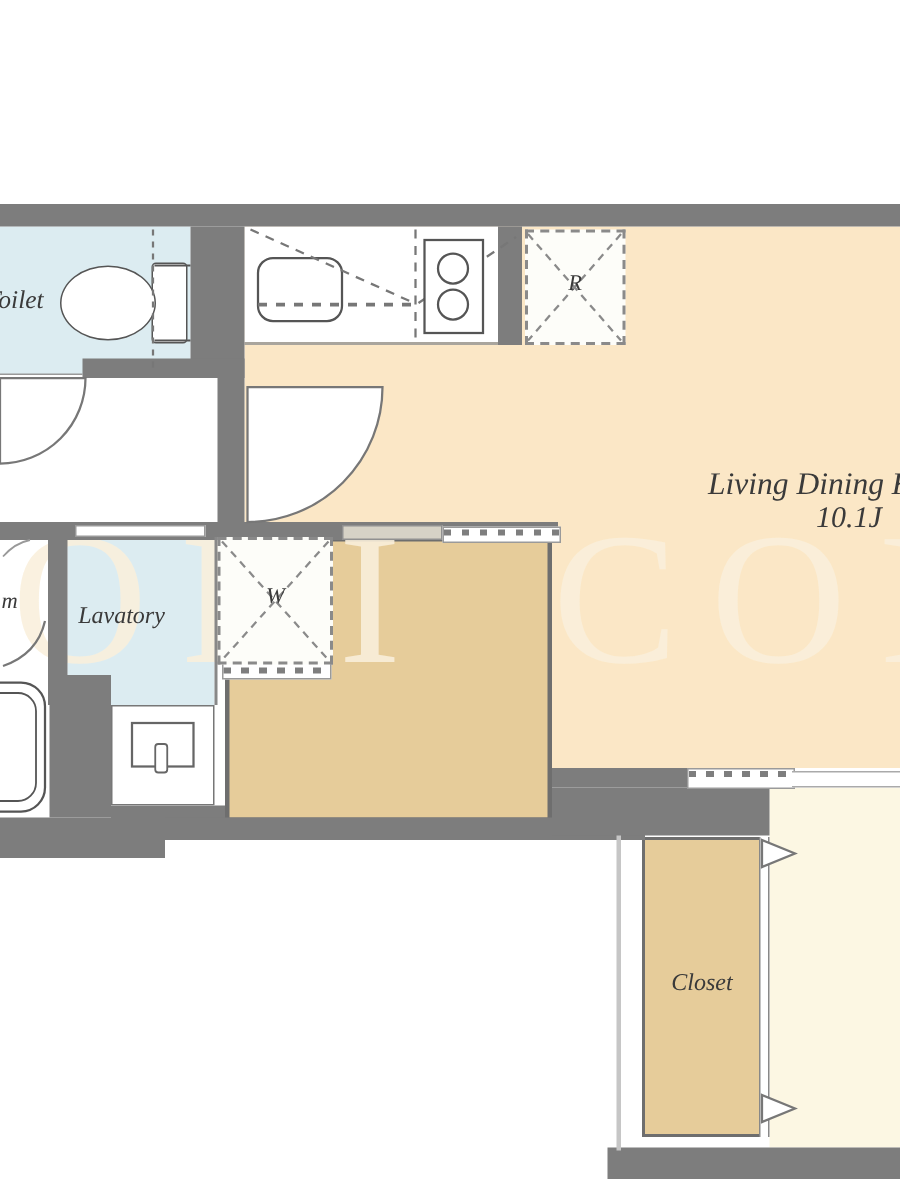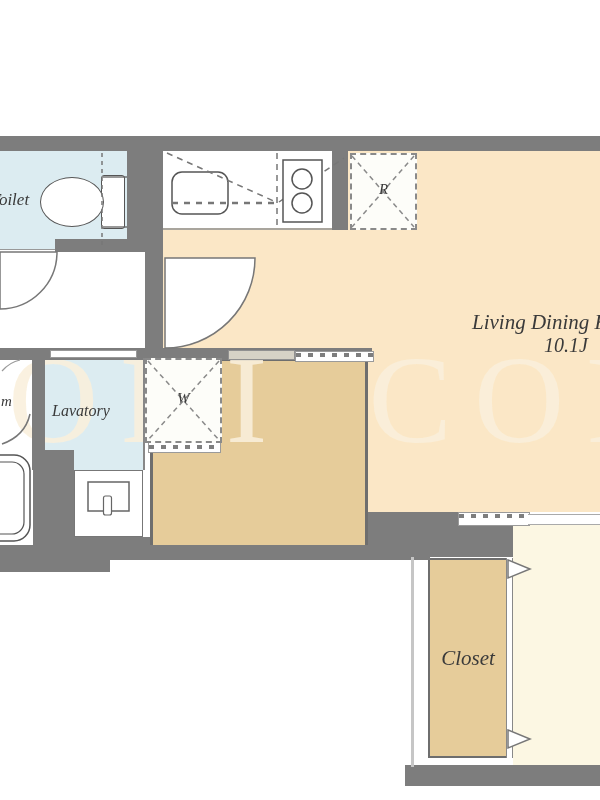--- a/index.html
+++ b/index.html
@@ -109,17 +109,17 @@
 
     <polygon points="508,560 530,569 508,578" fill="#ffffff" stroke="#777" stroke-width="1.5"></polygon>
     <polygon points="508,730 530,739 508,748" fill="#ffffff" stroke="#777" stroke-width="1.5"></polygon>
   </svg>
 
   <div class="lbl z7" style="left:-9px;top:191px;font-size:17px;">Toilet</div>
   <div class="lbl z7" style="left:36px;top:402px;width:90px;font-size:16px;">Lavatory</div>
   <div class="lbl z7" style="left:1px;top:393px;font-size:15px;">m</div>
   <div class="lbl z7" style="left:472px;top:311px;font-size:21px;">Living Dining K</div>
   <div class="lbl z7" style="left:530px;top:334px;width:72px;font-size:20px;">10.1J</div>
-  <div class="lbl z7" style="left:428px;top:647px;width:80px;font-size:21px;">Closet</div>
+  <div class="lbl z7" style="left:428px;top:647px;width:80px;font-size:16px;">Closet</div>
   <div class="lbl z7" style="left:350px;top:181px;width:67px;font-size:15px;">R</div>
   <div class="lbl z7" style="left:145px;top:390px;width:77px;font-size:15px;">W</div>
 
 </div>
 
 </body></html>

